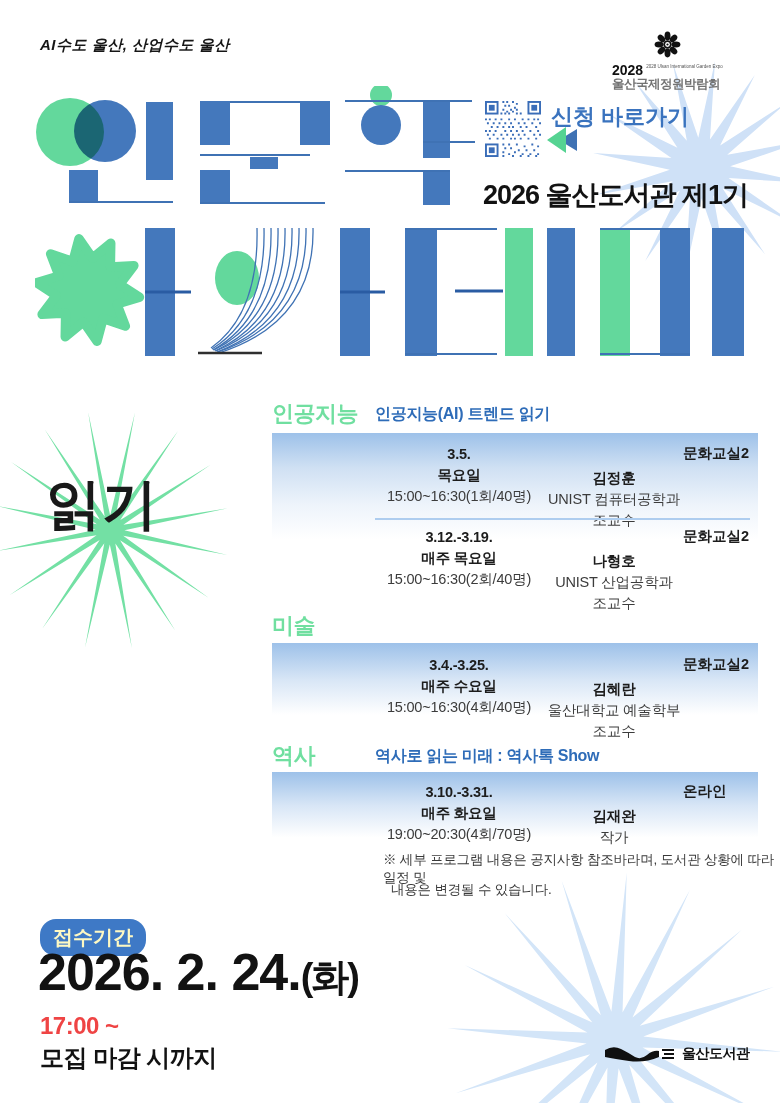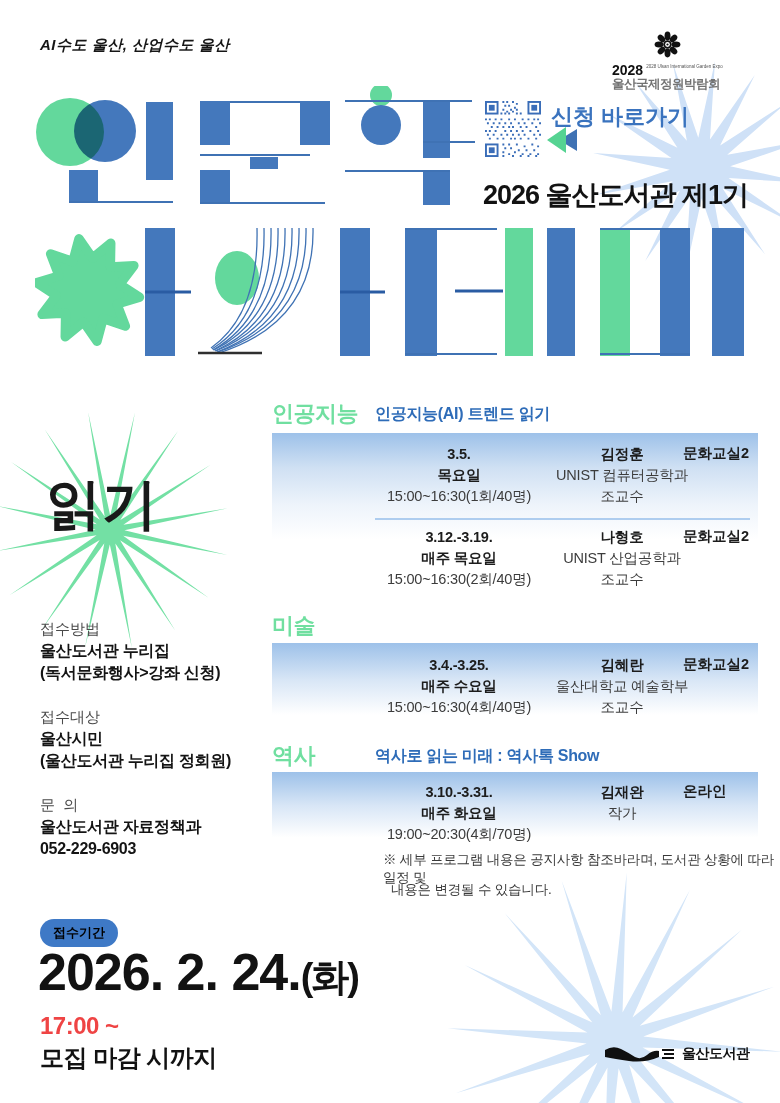--- a/index.html
+++ b/index.html
@@ -35,31 +35,31 @@
 
   
   .cat{position:absolute;left:272px;font-size:22px;font-weight:900;color:#70dfa0;letter-spacing:-0.5px;}
   .ptitle{position:absolute;left:375px;font-size:16px;font-weight:800;color:#2e6cb8;letter-spacing:-0.3px;}
   .block{position:absolute;left:272px;width:486px;}
   .grad-a{background:linear-gradient(180deg,#9dc1e9 0%,#cfe0f3 20%,#eef4fb 42%,#ffffff 62%);}
   .grad-b{background:linear-gradient(180deg,#9dc1e9 0%,#d8e6f6 40%,#ffffff 78%);}
   .session{position:absolute;left:0;width:100%;}
   .s-col{position:absolute;top:0;text-align:center;}
   .date-col{left:103px;width:168px;}
-  .inst-col{left:281px;width:138px;}
+  .inst-col{left:273px;width:138px;margin-top:24px;}
   .loc-col{left:411px;font-size:14.5px;font-weight:800;color:#1c1c1c;}
   .s-line{font-size:14.5px;line-height:21px;color:#3c3c3c;letter-spacing:-0.2px;}
   .s-bold{font-weight:800;color:#1c1c1c;}
   .divider{position:absolute;left:103px;right:8px;top:85px;height:2px;background:#aecdef;}
 
   .notice1{left:375px;top:851px;font-size:13.5px;color:#3a3a3a;letter-spacing:-0.2px;margin-left:8px;}
   .notice2{left:391px;top:881px;font-size:13.5px;color:#3a3a3a;letter-spacing:-0.2px;}
 
   
-  .pill{left:40px;top:919px;background:#3e79c6;color:#000000;font-size:13px;font-weight:800;
+  .pill{left:40px;top:919px;background:#3e79c6;color:#fef9c3;font-size:20px;font-weight:800;
         padding:5px 13px;border-radius:16px;}
   .bigdate{left:38px;top:942px;display:flex;align-items:baseline;color:#121212;}
   .bigdate .d{font-size:52px;font-weight:900;letter-spacing:-1px;}
   .bigdate .w{font-size:38px;font-weight:900;letter-spacing:-2px;}
   .from{left:40px;top:1012px;font-size:24px;font-weight:900;color:#ef4444;letter-spacing:-0.5px;}
   .until{left:40px;top:1042px;font-size:24px;font-weight:900;color:#121212;letter-spacing:-0.5px;}
 
   .footer-logo{left:605px;top:1044px;display:flex;align-items:center;gap:5px;}
   .footer-name{font-size:14px;font-weight:800;color:#111;letter-spacing:-0.5px;}
 </style>
@@ -198,37 +198,20 @@
   <div class="abs apply-label">신청 바로가기</div>
   <svg class="abs apply-arrow" width="30" height="26" viewBox="0 0 30 26">
     <polygon points="30,2 30,24 12,13" fill="#3f72b4"></polygon>
     <polygon points="19,0 19,26 0,13" fill="#55d392"></polygon>
   </svg>
 
   <div class="abs edition">2026 울산도서관 제1기</div>
 
   <div class="abs headline2">읽기</div>
 
-  <div class="abs info">
-    <div class="info-group">
-      <div class="info-label">접수방법</div>
-      <div class="info-bold">울산도서관 누리집</div>
-      <div class="info-bold">(독서문화행사&gt;강좌 신청)</div>
-    </div>
-    <div class="info-group">
-      <div class="info-label">접수대상</div>
-      <div class="info-bold">울산시민</div>
-      <div class="info-bold">(울산도서관 누리집 정회원)</div>
-    </div>
-    <div class="info-group">
-      <div class="info-label">문  의</div>
-      <div class="info-bold">울산도서관 자료정책과</div>
-      <div class="info-bold">052-229-6903</div>
-    </div>
-  </div>
 
   <div class="cat" style="top:399px">인공지능</div>
   <div class="ptitle" style="top:404px">인공지능(AI) 트렌드 읽기</div>
   <div class="block grad-a" style="top:433px;height:172px">
     <div class="session" style="top:11px">
       <div class="s-col date-col">
         <div class="s-line s-bold">3.5.</div>
         <div class="s-line s-bold">목요일</div>
         <div class="s-line">15:00~16:30(1회/40명)</div>
       </div>

